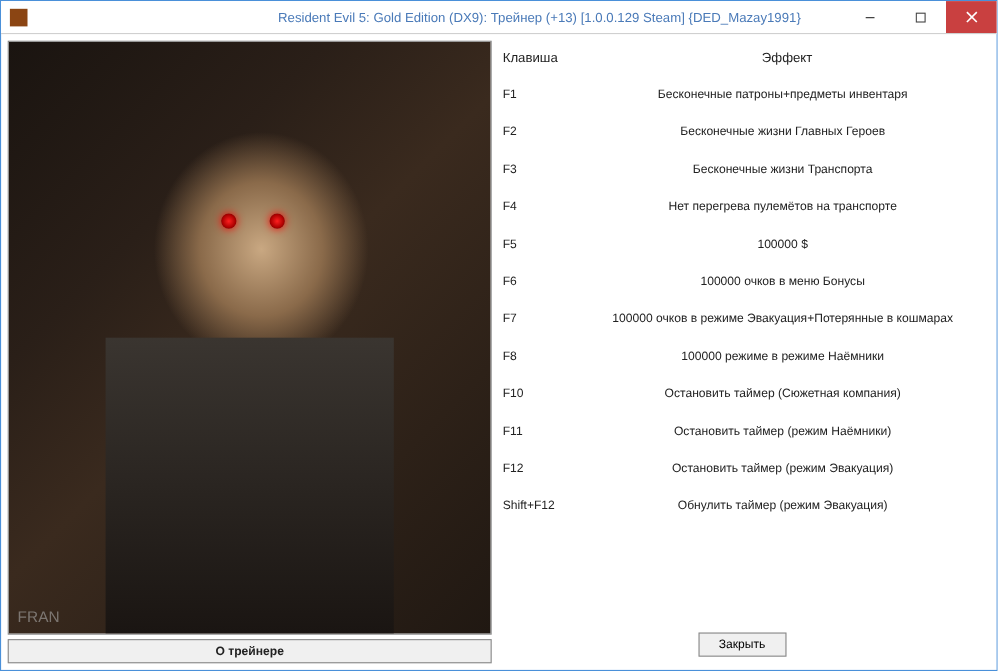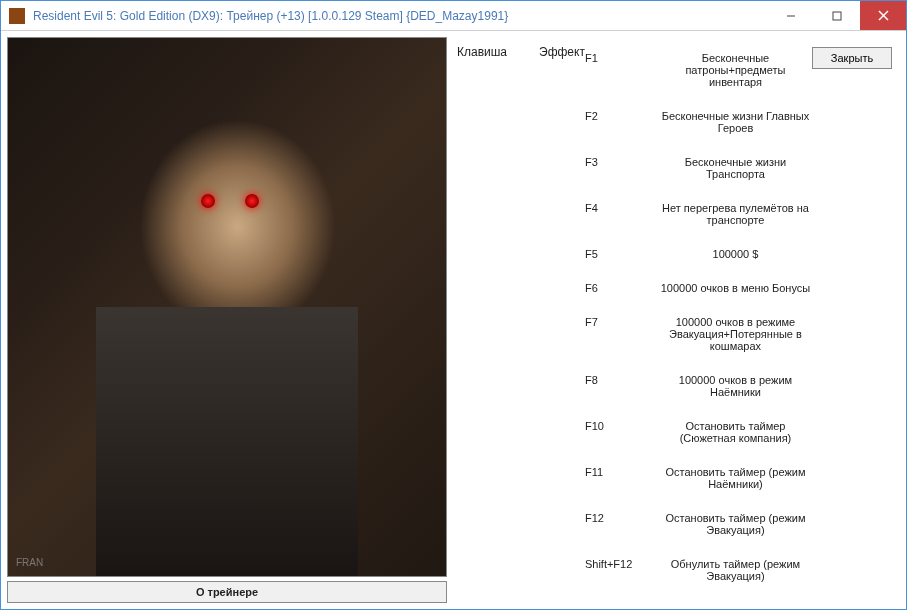--- a/index.html
+++ b/index.html
@@ -28,21 +28,21 @@
     }
     .titlebar-icon {
       width: 16px;
       height: 16px;
       margin: 0 8px;
       background: #8b4513;
       display: inline-block;
     }
     .titlebar-title {
       flex: 1;
-      text-align: left;
+      text-align: right;
       color: #4a7ab8;
       font-size: 12px;
       padding-right: 40px;
     }
     .window-controls {
       display: flex;
       height: 100%;
     }
     .win-btn {
       width: 46px;
@@ -106,38 +106,39 @@
       box-shadow: 0 0 8px #ff0000;
       z-index: 2;
     }
     .red-eye.left { top: 29%; left: 44%; }
     .red-eye.right { top: 29%; left: 54%; }
     .watermark {
       position: absolute;
       bottom: 8px;
       left: 8px;
       color: #aaa;
-      font-size: 10px;
+      font-size: 14px;
       z-index: 3;
       opacity: 0.6;
       font-family: sans-serif;
     }
     .about-btn {
       margin-top: 4px;
       height: 22px;
       border: 1px solid #888;
       background: #f0f0f0;
       font-size: 11px;
       color: #222;
       cursor: pointer;
       font-weight: bold;
     }
     .right-panel {
       flex: 1;
       display: flex;
+      flex-direction: column;
       padding: 4px 8px 4px 4px;
     }
     .table-header {
       display: flex;
       padding: 4px 0 10px 0;
     }
     .col-key {
       width: 82px;
       color: #222;
     }
@@ -238,21 +239,21 @@
         <div class="cheat-row">
             <div class="col-key">F6</div>
             <div class="col-effect">100000 очков в меню Бонусы</div>
           </div>
         <div class="cheat-row">
             <div class="col-key">F7</div>
             <div class="col-effect">100000 очков в режиме Эвакуация+Потерянные в кошмарах</div>
           </div>
         <div class="cheat-row">
             <div class="col-key">F8</div>
-            <div class="col-effect">100000 очков в режим Наёмники</div>
+            <div class="col-effect">100000 режиме в режиме Наёмники</div>
           </div>
         <div class="cheat-row">
             <div class="col-key">F10</div>
             <div class="col-effect">Остановить таймер (Сюжетная компания)</div>
           </div>
         <div class="cheat-row">
             <div class="col-key">F11</div>
             <div class="col-effect">Остановить таймер (режим Наёмники)</div>
           </div>
         <div class="cheat-row">

